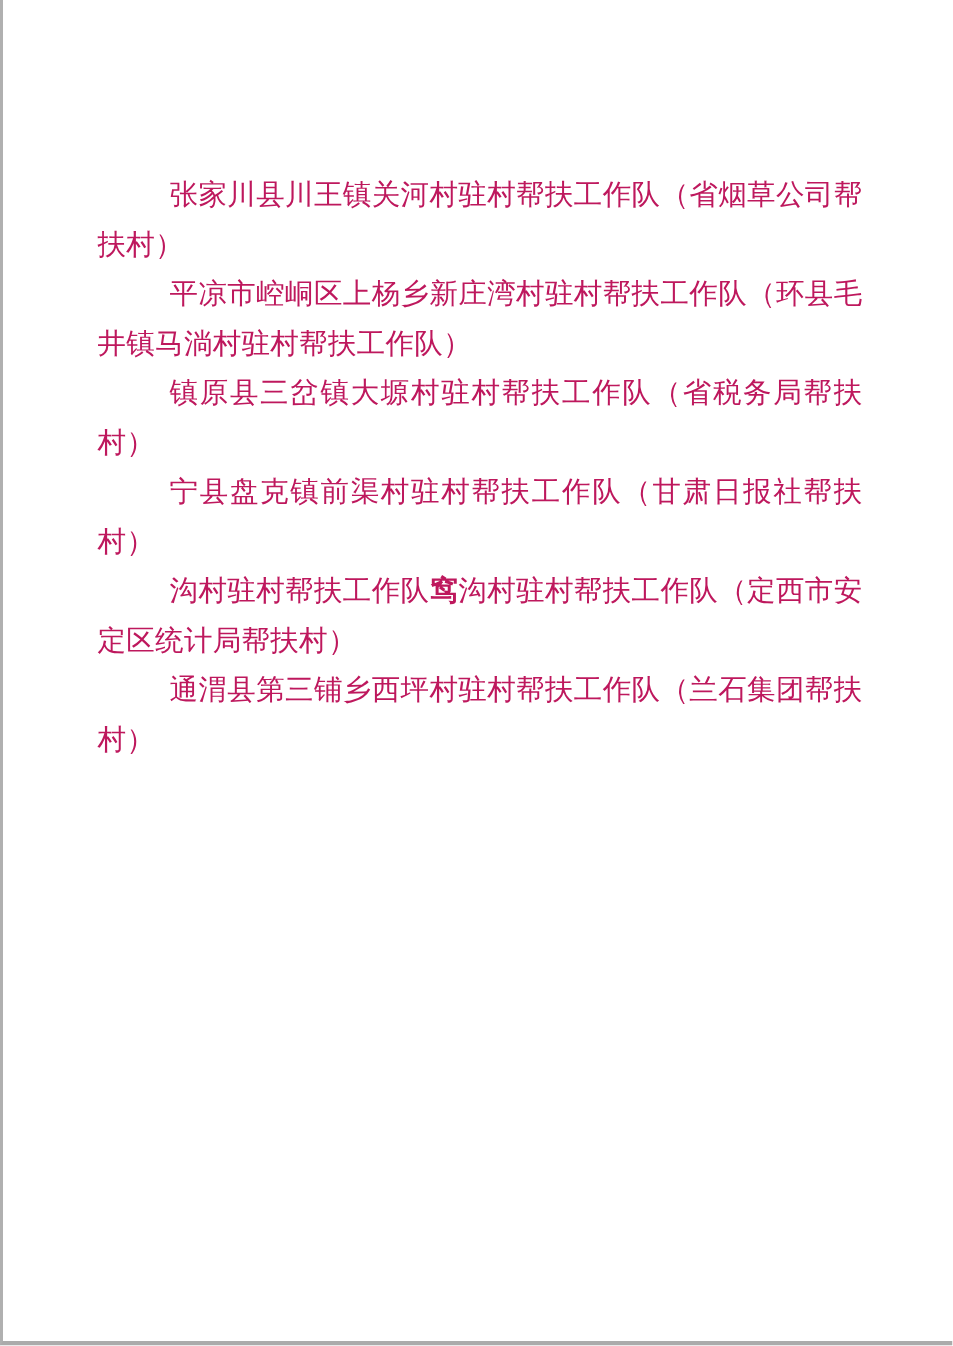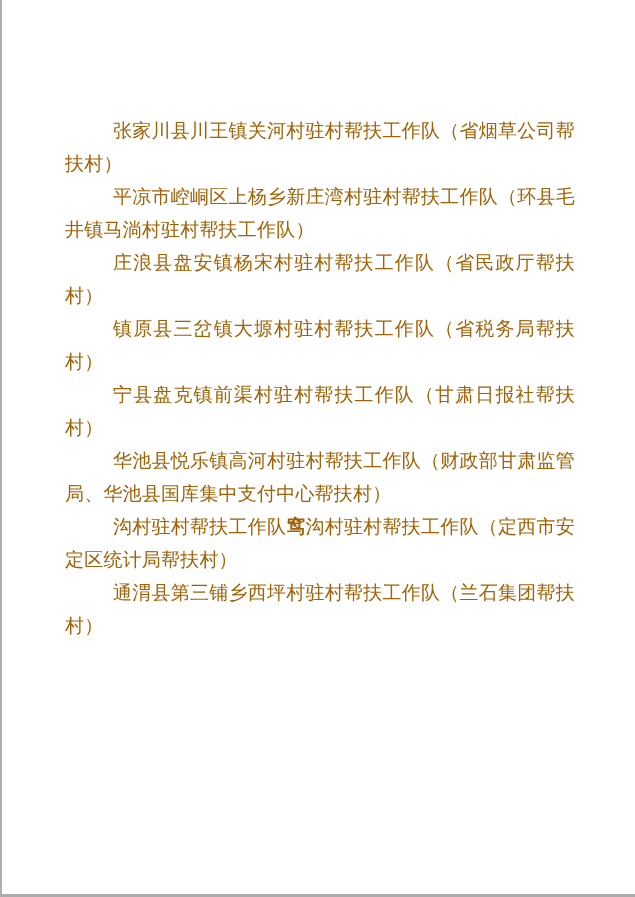--- a/index.html
+++ b/index.html
@@ -18,21 +18,21 @@
     overflow: hidden;
     font-family: "Liberation Serif", "DejaVu Serif", serif;
   }
   .content {
     padding: 114px 60px 0 63px;
   }
   p.entry {
     margin: 0;
     font-size: 19px;
     line-height: 33px;
-    color: #a16207;
+    color: #be185d;
     text-align: justify;
     text-justify: inter-ideograph;
     text-indent: 48px;
     letter-spacing: 0.2px;
     word-break: break-all;
   }
   .seg {
     font-weight: normal;
   }
   .seg.bold-glyph {
@@ -40,21 +40,19 @@
   }
 </style>
 </head>
 <body>
 
 <div class="page">
   <div class="content">
 
   <p class="entry"><span class="seg">张家川县川王镇关河村驻村帮扶工作队（省烟草公司帮扶村）</span></p>
       <p class="entry"><span class="seg">平凉市崆峒区上杨乡新庄湾村驻村帮扶工作队（环县毛井镇马淌村驻村帮扶工作队）</span></p>
-      <p class="entry"><span class="seg">庄浪县盘安镇杨宋村驻村帮扶工作队（省民政厅帮扶村）</span></p>
       <p class="entry"><span class="seg">镇原县三岔镇大塬村驻村帮扶工作队（省税务局帮扶村）</span></p>
       <p class="entry"><span class="seg">宁县盘克镇前渠村驻村帮扶工作队（甘肃日报社帮扶村）</span></p>
-      <p class="entry"><span class="seg">华池县悦乐镇高河村驻村帮扶工作队（财政部甘肃监管局、华池县国库集中支付中心帮扶村）</span></p>
       <p class="entry"><span class="seg">沟村驻村帮扶工作队</span><span class="seg bold-glyph">窎</span><span class="seg">沟村驻村帮扶工作队（定西市安定区统计局帮扶村）</span></p>
       <p class="entry"><span class="seg">通渭县第三铺乡西坪村驻村帮扶工作队（兰石集团帮扶村）</span></p>
     </div>
 
 </div>
 
 </body></html>

